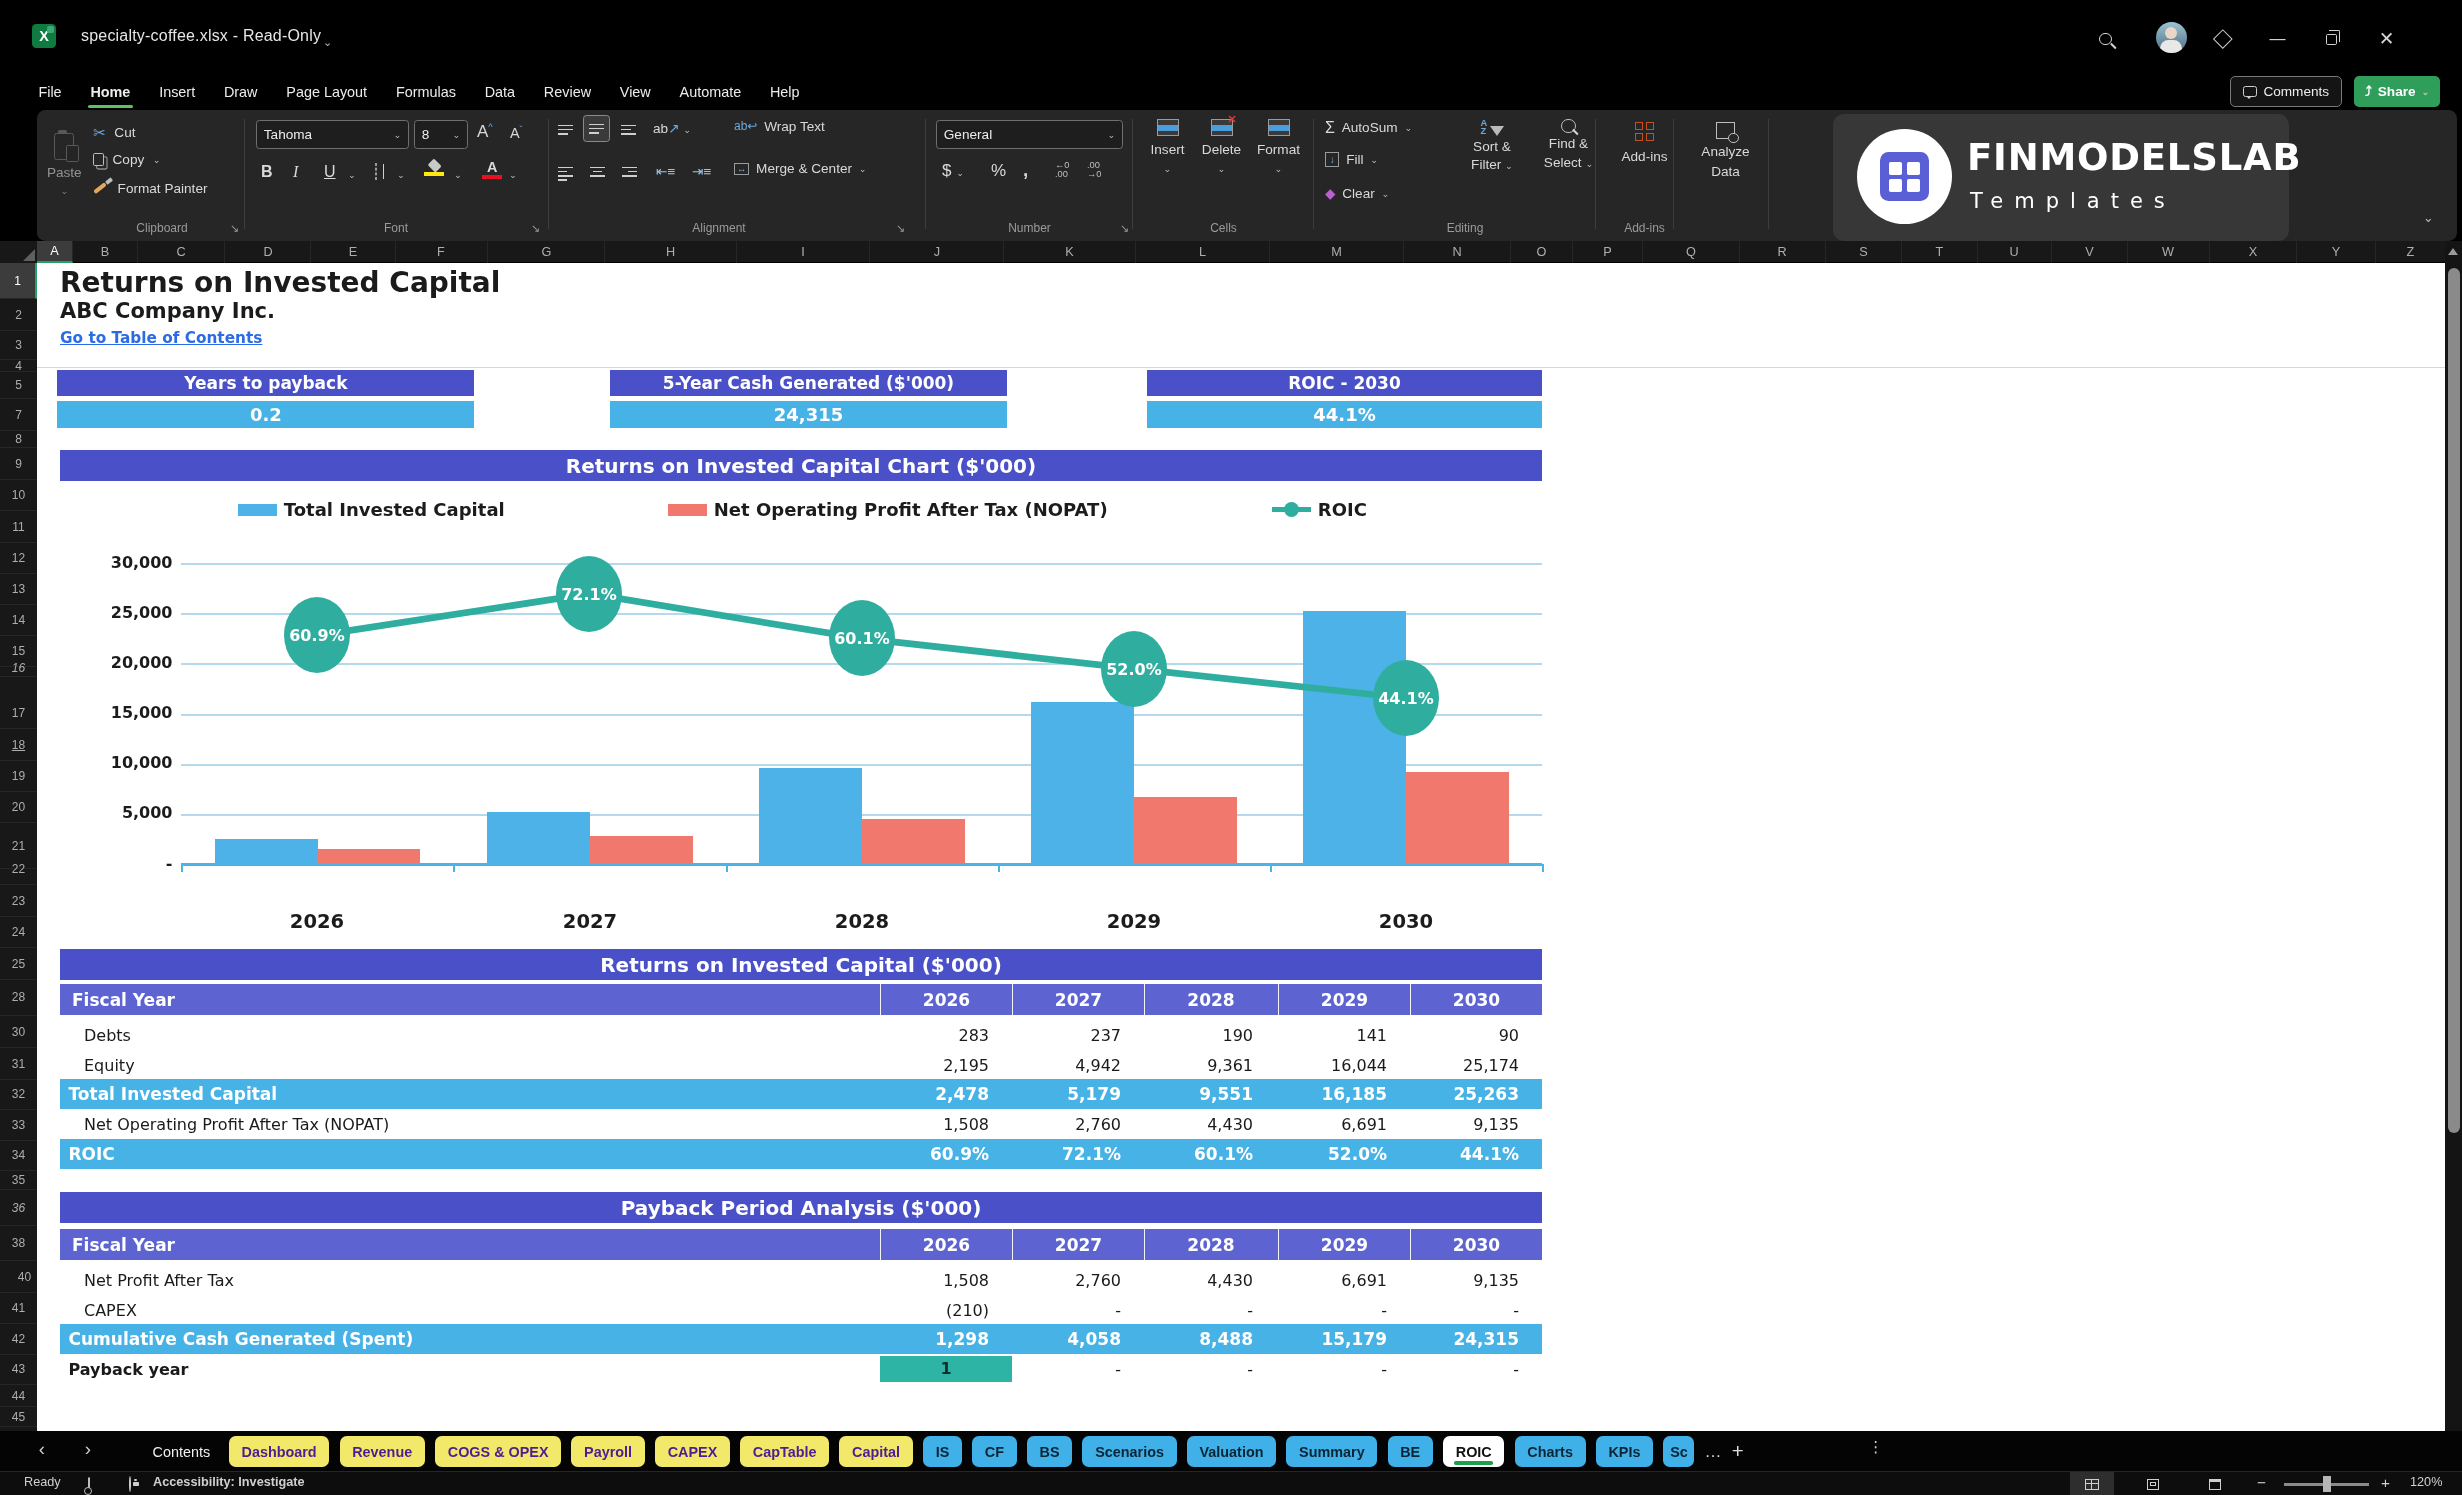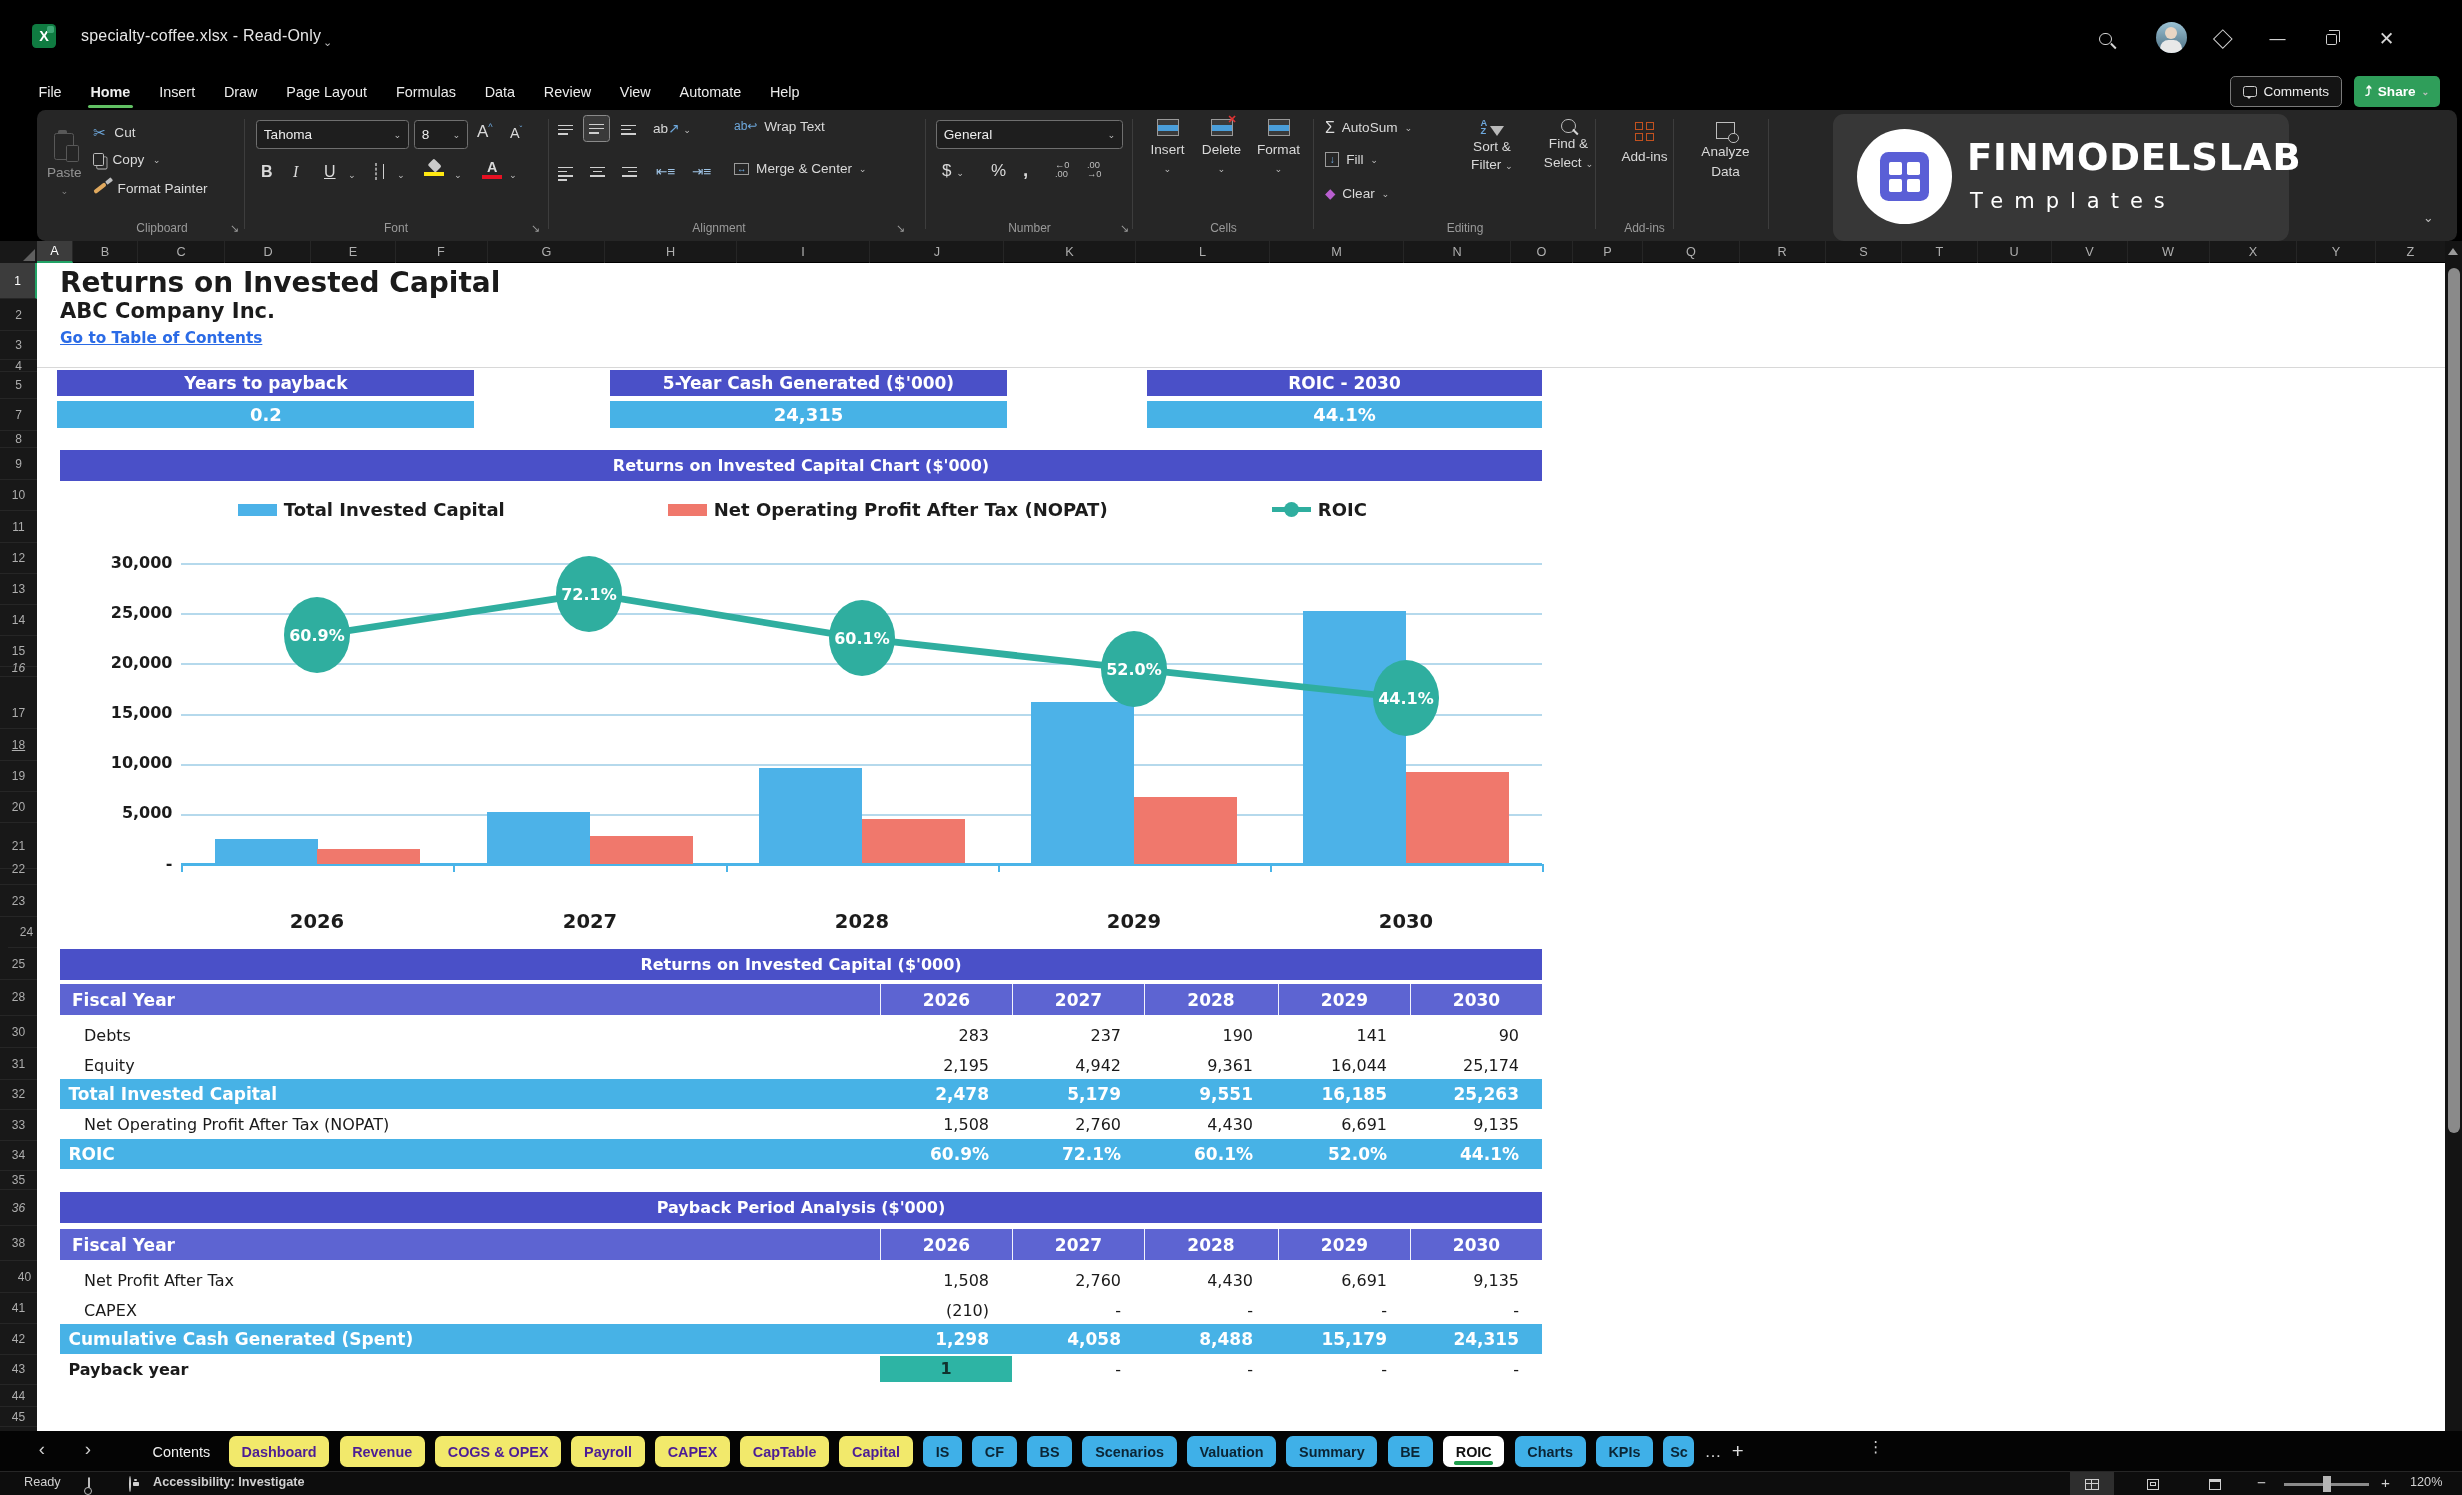--- a/index.html
+++ b/index.html
@@ -76,21 +76,21 @@
   .rowh.sel{background:#3c3c3c;color:#fff;border-right:2.5px solid #21a366}
   
   #sheet{position:absolute;left:37px;top:263px;width:2408px;height:1168px;background:#fff}
   .shx{position:absolute;font-family:"DejaVu Sans",sans-serif}
   #sheet-title{left:23px;top:3.4px;font-size:28px;font-weight:bold;color:#1b1b1b}
   #sheet-company{left:23px;top:36px;font-size:21px;font-weight:bold;color:#1b1b1b}
   #sheet-link{left:23px;top:66px;font-size:15.3px;font-weight:bold;color:#2b6be6;text-decoration:underline;cursor:pointer}
   #hairline{position:absolute;left:0;top:104px;width:2408px;height:0.8px;background:#d8d8d8}
   .kpi-label{position:absolute;height:25.5px;background:#4a50c8;color:#fff;font-weight:bold;font-size:17px;display:flex;align-items:center;justify-content:center;font-family:"DejaVu Sans",sans-serif}
   .kpi-value{position:absolute;height:27px;background:#47b2e6;color:#fff;font-weight:bold;font-size:18px;display:flex;align-items:center;justify-content:center;font-family:"DejaVu Sans",sans-serif}
-  .banner{position:absolute;left:23px;width:1482px;height:31px;background:#4a50c8;color:#fff;font-weight:bold;font-size:16px;display:flex;align-items:center;justify-content:center;font-family:"DejaVu Sans",sans-serif}
+  .banner{position:absolute;left:23px;width:1482px;height:31px;background:#4a50c8;color:#fff;font-weight:bold;font-size:20px;display:flex;align-items:center;justify-content:center;font-family:"DejaVu Sans",sans-serif}
   
   .gline{position:absolute;height:1.7px;background:#b5d9ec}
   .ytick{position:absolute;width:110px;text-align:right;font-size:16px;font-weight:bold;color:#1c1c1c;font-family:"DejaVu Sans",sans-serif}
   .xaxis{position:absolute;height:2.5px;background:#4ab4e8}
   .xtick{position:absolute;width:1.7px;height:7.6px;background:#4ab4e8}
   .bar{position:absolute}
   .catlab{position:absolute;font-size:19.5px;font-weight:bold;color:#1c1c1c;text-align:center;font-family:"DejaVu Sans",sans-serif}
   .roic-bubble{position:absolute;width:66px;height:76px;border-radius:50%;background:#2fae9f;color:#fff;font-weight:bold;font-size:16px;display:flex;align-items:center;justify-content:center;font-family:"DejaVu Sans",sans-serif;z-index:6}
   .leg{position:absolute;display:flex;align-items:center;gap:6.8px;font-family:"DejaVu Sans",sans-serif;font-size:18px;font-weight:bold;color:#1c1c1c}
   .legswatch{width:39px;height:12px}
@@ -427,21 +427,21 @@
     <div class="rowh" style="top: 342px; height: 31px;">14</div>
     <div class="rowh" style="top: 373px; height: 31px;">15</div>
     <div class="rowh" style="top: 396px; height: 18px; font-style: italic;">16</div>
     <div class="rowh" style="top: 435px; height: 31px;">17</div>
     <div class="rowh" style="top: 467px; height: 31px; text-decoration: underline;">18</div>
     <div class="rowh" style="top: 498px; height: 31px;">19</div>
     <div class="rowh" style="top: 529px; height: 31px;">20</div>
     <div class="rowh" style="top: 561px; height: 45px;">21</div>
     <div class="rowh" style="top: 591px; height: 31px; text-align: center;">22</div>
     <div class="rowh" style="top: 623px; height: 31px;">23</div>
-    <div class="rowh" style="top: 654px; height: 31px; margin-left: 8px;">24</div>
+    <div class="rowh" style="top: 654px; height: 31px;">24</div>
     <div class="rowh" style="top: 686px; height: 31px;">25</div>
     <div class="rowh" style="top: 716px; height: 37px;">28</div>
     <div class="rowh" style="top: 753px; height: 32px;">30</div>
     <div class="rowh" style="top: 786px; height: 31px;">31</div>
     <div class="rowh" style="top: 816px; height: 31px;">32</div>
     <div class="rowh" style="top: 847px; height: 31px;">33</div>
     <div class="rowh" style="top: 877px; height: 31px;">34</div>
     <div class="rowh" style="top: 908px; height: 18.7px;">35</div>
     <div class="rowh" style="top: 927px; height: 36px; font-style: italic;">36</div>
     <div class="rowh" style="top: 962px; height: 36px;">38</div>

